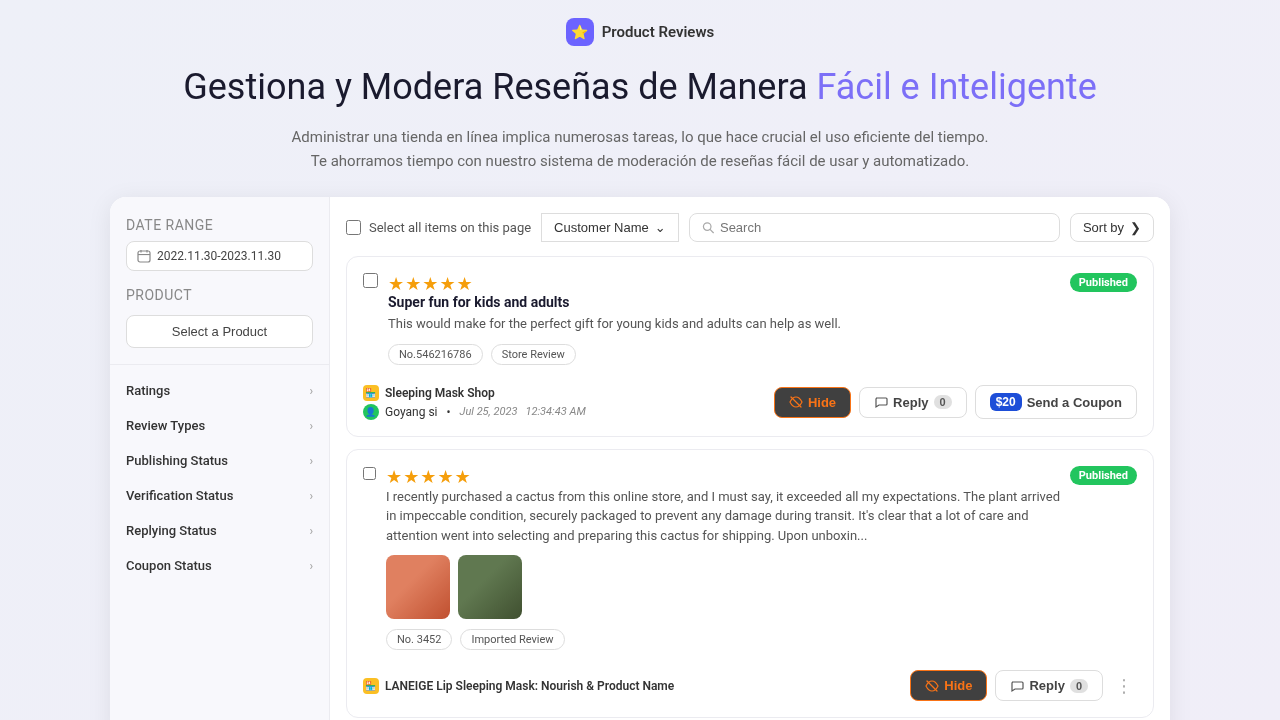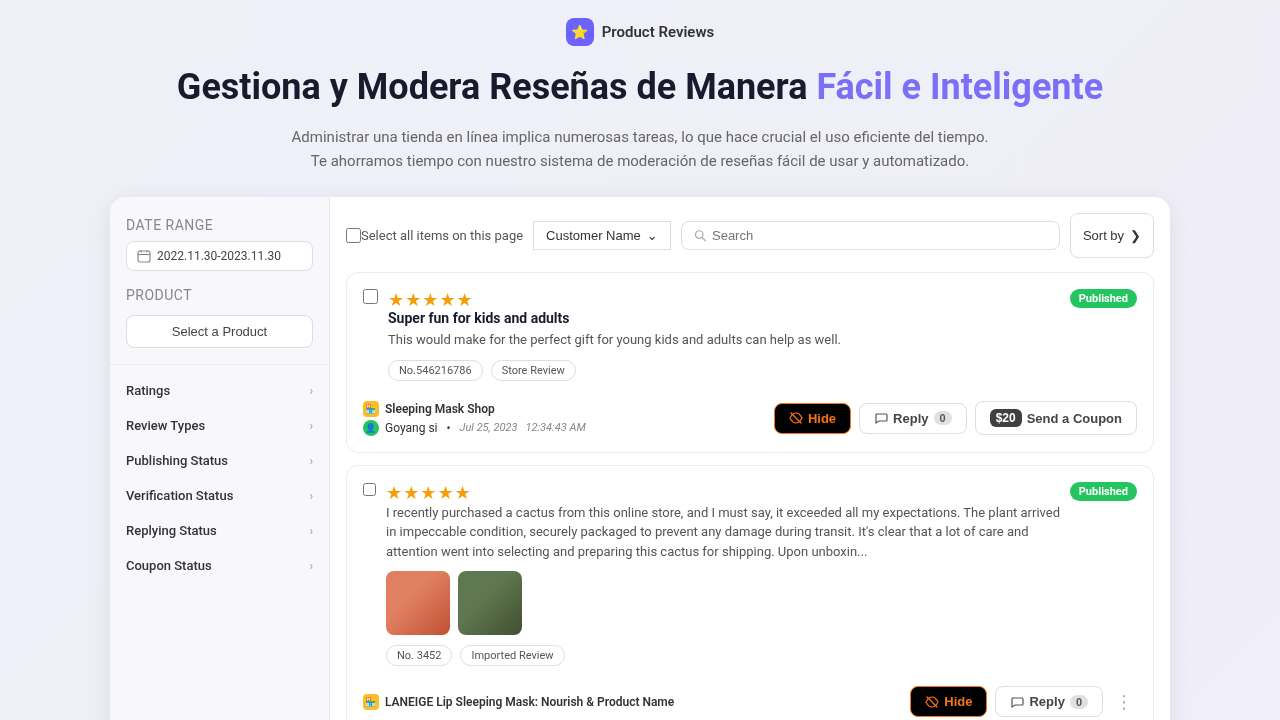--- a/index.html
+++ b/index.html
@@ -36,21 +36,21 @@
       color: #333;
     }
 
     
     .hero {
       text-align: center;
       padding: 10px 20px 24px;
     }
     .hero h1 {
       font-size: 36px;
-      font-weight: 700;
+      font-weight: 400;
       color: #1a1a2e;
       line-height: 1.2;
       margin-bottom: 16px;
     }
     .hero h1 .highlight {
       color: #7c6ff7;
     }
     .hero p {
       font-size: 15px;
       color: #666;
@@ -148,20 +148,21 @@
     
     .toolbar {
       display: flex;
       align-items: center;
       gap: 10px;
       margin-bottom: 14px;
     }
     .select-all-row {
       display: flex;
       align-items: center;
+      gap: 8px;
       font-size: 13px;
       color: #555;
     }
     .select-all-row input[type=checkbox] {
       width: 15px;
       height: 15px;
       cursor: pointer;
     }
     .customer-dropdown {
       display: flex;
@@ -194,21 +195,21 @@
       color: #333;
       background: transparent;
       width: 100%;
     }
     .sort-btn {
       display: flex;
       align-items: center;
       gap: 6px;
       border: 1px solid #ddd;
       border-radius: 8px;
-      padding: 14px 12px;
+      padding: 6px 12px;
       font-size: 13px;
       color: #333;
       background: white;
       cursor: pointer;
       white-space: nowrap;
     }
 
     
     .review-card {
       border: 1px solid #ebebf0;
@@ -285,21 +286,21 @@
       font-size: 9px;
     }
     .shop-name { font-weight: 600; }
     .meta-text { color: #888; font-size: 11px; font-style: italic; }
     .dot { margin: 0 3px; }
 
     .action-buttons { display: flex; align-items: center; gap: 8px; }
     .btn-hide {
       border: 1.5px solid #f97316;
       color: #f97316;
-      background: #000000;
+      background: #404040;
       border-radius: 8px;
       padding: 7px 14px;
       font-size: 13px;
       font-weight: 600;
       cursor: pointer;
       display: flex;
       align-items: center;
       gap: 5px;
     }
     .btn-reply {
@@ -329,21 +330,21 @@
       border-radius: 8px;
       padding: 7px 14px;
       font-size: 13px;
       font-weight: 600;
       cursor: pointer;
       display: flex;
       align-items: center;
       gap: 5px;
     }
     .coupon-amount {
-      background: #404040;
+      background: #1d4ed8;
       color: white;
       border-radius: 6px;
       padding: 2px 6px;
       font-size: 12px;
       font-weight: 700;
     }
 
     
     .review-images { display: flex; gap: 8px; margin-bottom: 10px; }
     .review-img {

